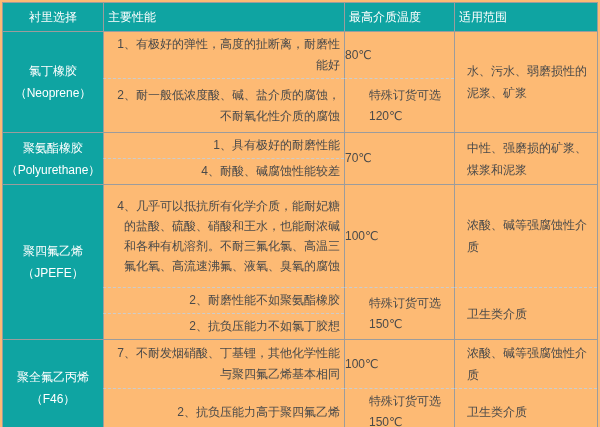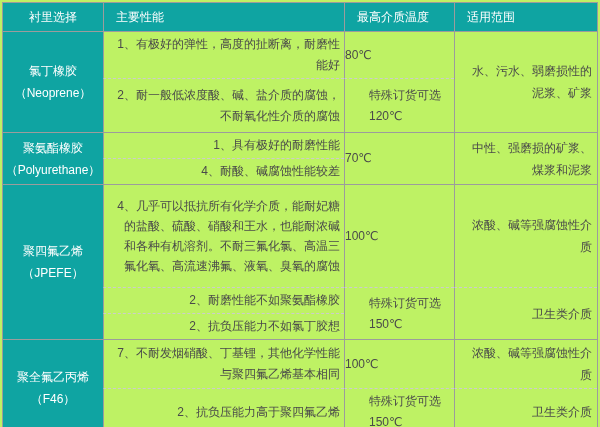--- a/index.html
+++ b/index.html
@@ -1,17 +1,17 @@
 <!DOCTYPE html>
 <html style="--teal: #0fa4a2; --tealText: #ffffff; --border: #9c9c9c; --dash: #cccccc; --text: #4a4a4a;"><head>
 <meta charset="utf-8">
 <style>
   html,body{margin:0;padding:0;background:#ffffff;}
   .page{
-    width:600px;height:427px;overflow:hidden;background:#bef264;
+    width:600px;height:427px;overflow:hidden;background:#fdba74;
     font-family:"Liberation Sans","DejaVu Sans",sans-serif;
     color:var(--text,#4a4a4a);
     box-sizing:border-box;
   }
   table.lining{
     margin:2px;width:595px;table-layout:fixed;
     border-collapse:separate;border-spacing:0;
     border-right:1px solid var(--border,#9c9c9c);
     border-bottom:1px solid var(--border,#9c9c9c);
     font-size:12px;
@@ -19,36 +19,36 @@
   th,td{
     border-left:1px solid var(--border,#9c9c9c);
     border-top:1px solid var(--border,#9c9c9c);
     vertical-align:middle;
     box-sizing:border-box;
     padding:0;
   }
   th{
     background:var(--teal,#0fa4a2);color:var(--tealText,#ffffff);
     font-weight:normal;text-align:left;height:29px;
-    padding-left:12px;font-size:12px;
+    padding-left:4px;font-size:12px;
   }
   th.center{text-align:center;padding-left:0;}
   td.mat{
     background:var(--teal,#0fa4a2);color:var(--tealText,#ffffff);
     text-align:center;line-height:22px;
   }
   td.mat span{display:block;}
   td.perf{
     text-align:right;padding:2px 4px 2px 11px;line-height:21px;
   }
   td.temp{
     text-align:left;line-height:21px;
   }
   td.range{
-    text-align:right;padding:2px 5px 2px 12px;line-height:22px;margin-top:8px;
+    text-align:left;padding:2px 5px 2px 12px;line-height:22px;margin-top:8px;
   }
   .preline{white-space:pre-line;}
   .dash{border-top:1px dashed var(--dash,#cccccc);padding-left:24px;}
 </style>
 </head>
 <body>
 
 <div class="page">
   <table class="lining">
     <colgroup>

